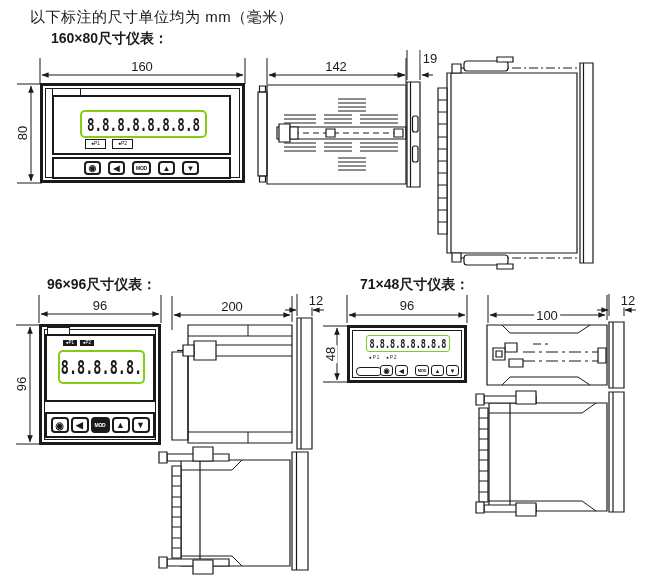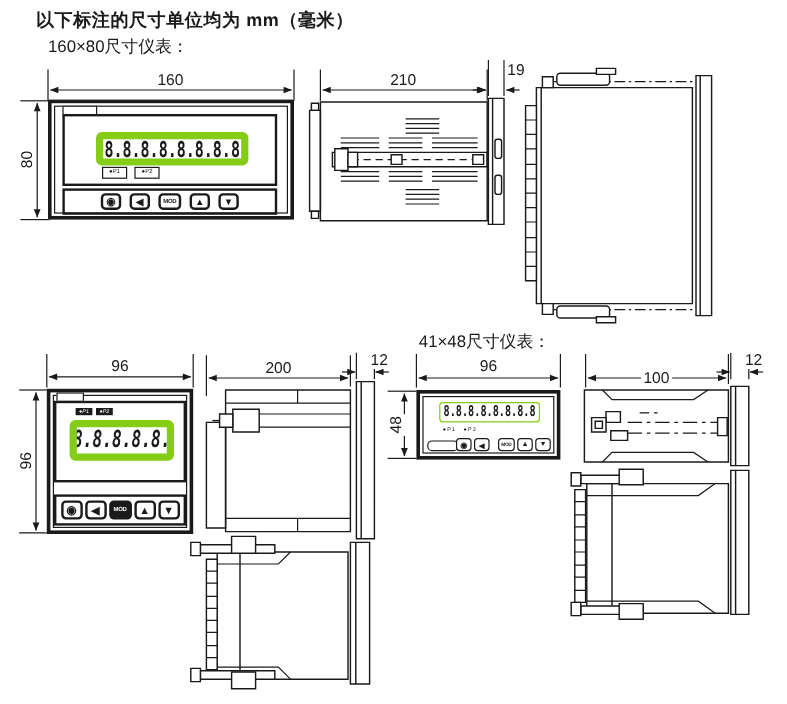--- a/index.html
+++ b/index.html
@@ -1,29 +1,29 @@
 <!DOCTYPE html>
 <html><head>
 <meta charset="utf-8">
 <style>
   html,body{margin:0;padding:0;background:#fff;}
   .canvas{position:relative;width:656px;height:587px;background:#ffffff;overflow:hidden;
           font-family:"Liberation Sans", sans-serif;color:#1a1a1a;}
   svg{position:absolute;left:0;top:0;}
   svg *{vector-effect:non-scaling-stroke;}
-  .note{position:absolute;left:30px;top:8px;font-size:15px;font-weight:700;letter-spacing:.5px;}
-  .title{position:absolute;font-size:14px;font-weight:400;}
+  .note{position:absolute;left:30px;top:8px;font-size:15px;font-weight:400;letter-spacing:.5px;}
+  .title{position:absolute;font-size:14px;font-weight:700;margin-left:11px;}
   .dim{position:absolute;font-size:13px;background:#fff;padding:0 2px;transform:translate(-50%,-50%);white-space:nowrap;}
   .dim.rot{transform:translate(-50%,-50%) rotate(-90deg);}
   
   .panel{position:absolute;box-sizing:border-box;border:3px solid #1a1a1a;background:#fff;}
   .panel .inner{position:absolute;inset:2px;border:1px solid #1a1a1a;pointer-events:none;}
   .badge{position:absolute;border:1px solid #1a1a1a;background:#fff;}
   .dpanel{position:absolute;box-sizing:border-box;border:2px solid #1a1a1a;background:#fff;}
-  .seg{position:absolute;box-sizing:border-box;border:6px solid #84cc16;border-radius:5px;
+  .seg{position:absolute;box-sizing:border-box;border:2px solid #84cc16;border-radius:5px;
        display:flex;align-items:center;justify-content:center;overflow:hidden;
        font-family:"DejaVu Sans Mono", monospace;font-weight:bold;}
   .seg span{display:inline-block;transform:scaleY(1.45);white-space:nowrap;}
   .pbox{position:absolute;border:1px solid #1a1a1a;font-size:5px;line-height:6px;text-align:center;}
   .pdark{position:absolute;background:#1a1a1a;color:#fff;font-size:4.5px;line-height:6px;text-align:center;}
   .bstrip{position:absolute;box-sizing:border-box;border:2px solid #1a1a1a;display:flex;
           align-items:center;justify-content:center;}
   .btn{box-sizing:border-box;border:2px solid #1a1a1a;border-radius:4px;background:#fff;
        display:flex;align-items:center;justify-content:center;font-weight:bold;}
   .btn.mod{font-size:5px;letter-spacing:-0.3px;}
@@ -215,25 +215,26 @@
       <g>
         <rect x="484" y="505" width="52" height="7" fill="#fff"></rect>
         <rect x="516" y="503" width="20" height="13" fill="#fff"></rect>
         <rect x="476" y="502" width="8" height="11" fill="#fff"></rect>
       </g>
     </g>
   </svg>
 
   <div class="note">以下标注的尺寸单位均为 mm（毫米）</div>
   <div class="title" style="left:40px;top:30px;">160×80尺寸仪表：</div>
-  <div class="title" style="left:349px;top:276px;">41×48尺寸仪表：</div>
+  <div class="title" style="left:36px;top:276px;">96×96尺寸仪表：</div>
+  <div class="title" style="left:349px;top:276px;">71×48尺寸仪表：</div>
 
   <div class="dim" style="left:142px;top:66px;text-align:center;">160</div>
   <div class="dim rot" style="left:22px;top:133px;">80</div>
-  <div class="dim" style="left:336px;top:66px;">210</div>
+  <div class="dim" style="left:336px;top:66px;">142</div>
   <div class="dim" style="left:430px;top:58px;">19</div>
   <div class="dim" style="left:100px;top:305px;">96</div>
   <div class="dim rot" style="left:21px;top:384px;">96</div>
   <div class="dim" style="left:232px;top:306px;">200</div>
   <div class="dim" style="left:316px;top:300px;">12</div>
   <div class="dim" style="left:407px;top:305px;">96</div>
   <div class="dim rot" style="left:330px;top:354px;">48</div>
   <div class="dim" style="left:547px;top:304px;margin-top:11px;">100</div>
   <div class="dim" style="left:628px;top:300px;">12</div>
 
@@ -252,21 +253,21 @@
       <div class="btn" style="width:17px;height:14px;font-size:8px;">◀</div>
       <div class="btn mod" style="width:19px;height:14px;">MOD</div>
       <div class="btn" style="width:17px;height:14px;font-size:8px;">▲</div>
       <div class="btn" style="width:17px;height:14px;font-size:8px;">▼</div>
     </div>
   </div>
 
   <div class="panel" style="left:39px;top:324px;width:122px;height:121px;">
     <div class="inner"></div>
     <div class="badge" style="left:5px;top:0px;width:21px;height:6px;"></div>
-    <div class="dpanel" style="left:3px;top:7px;width:110px;height:68px;font-style:italic;">
+    <div class="dpanel" style="left:3px;top:7px;width:110px;height:68px;">
       <div class="pdark" style="left:16px;top:4px;width:14px;height:6px;">●P1</div>
       <div class="pdark" style="left:33px;top:4px;width:14px;height:6px;">●P2</div>
       <div class="seg" style="left:11px;top:14px;width:87px;height:34px;font-size:13.5px;">
         <span>8.8.8.8.8.</span>
       </div>
     </div>
     <div class="bstrip" style="left:3px;top:85px;width:110px;height:26px;gap:2px;">
       <div class="btn" style="width:18px;height:16px;font-size:10px;">◉</div>
       <div class="btn" style="width:18px;height:16px;font-size:9px;">◀</div>
       <div class="btn mod dark" style="width:19px;height:16px;">MOD</div>

